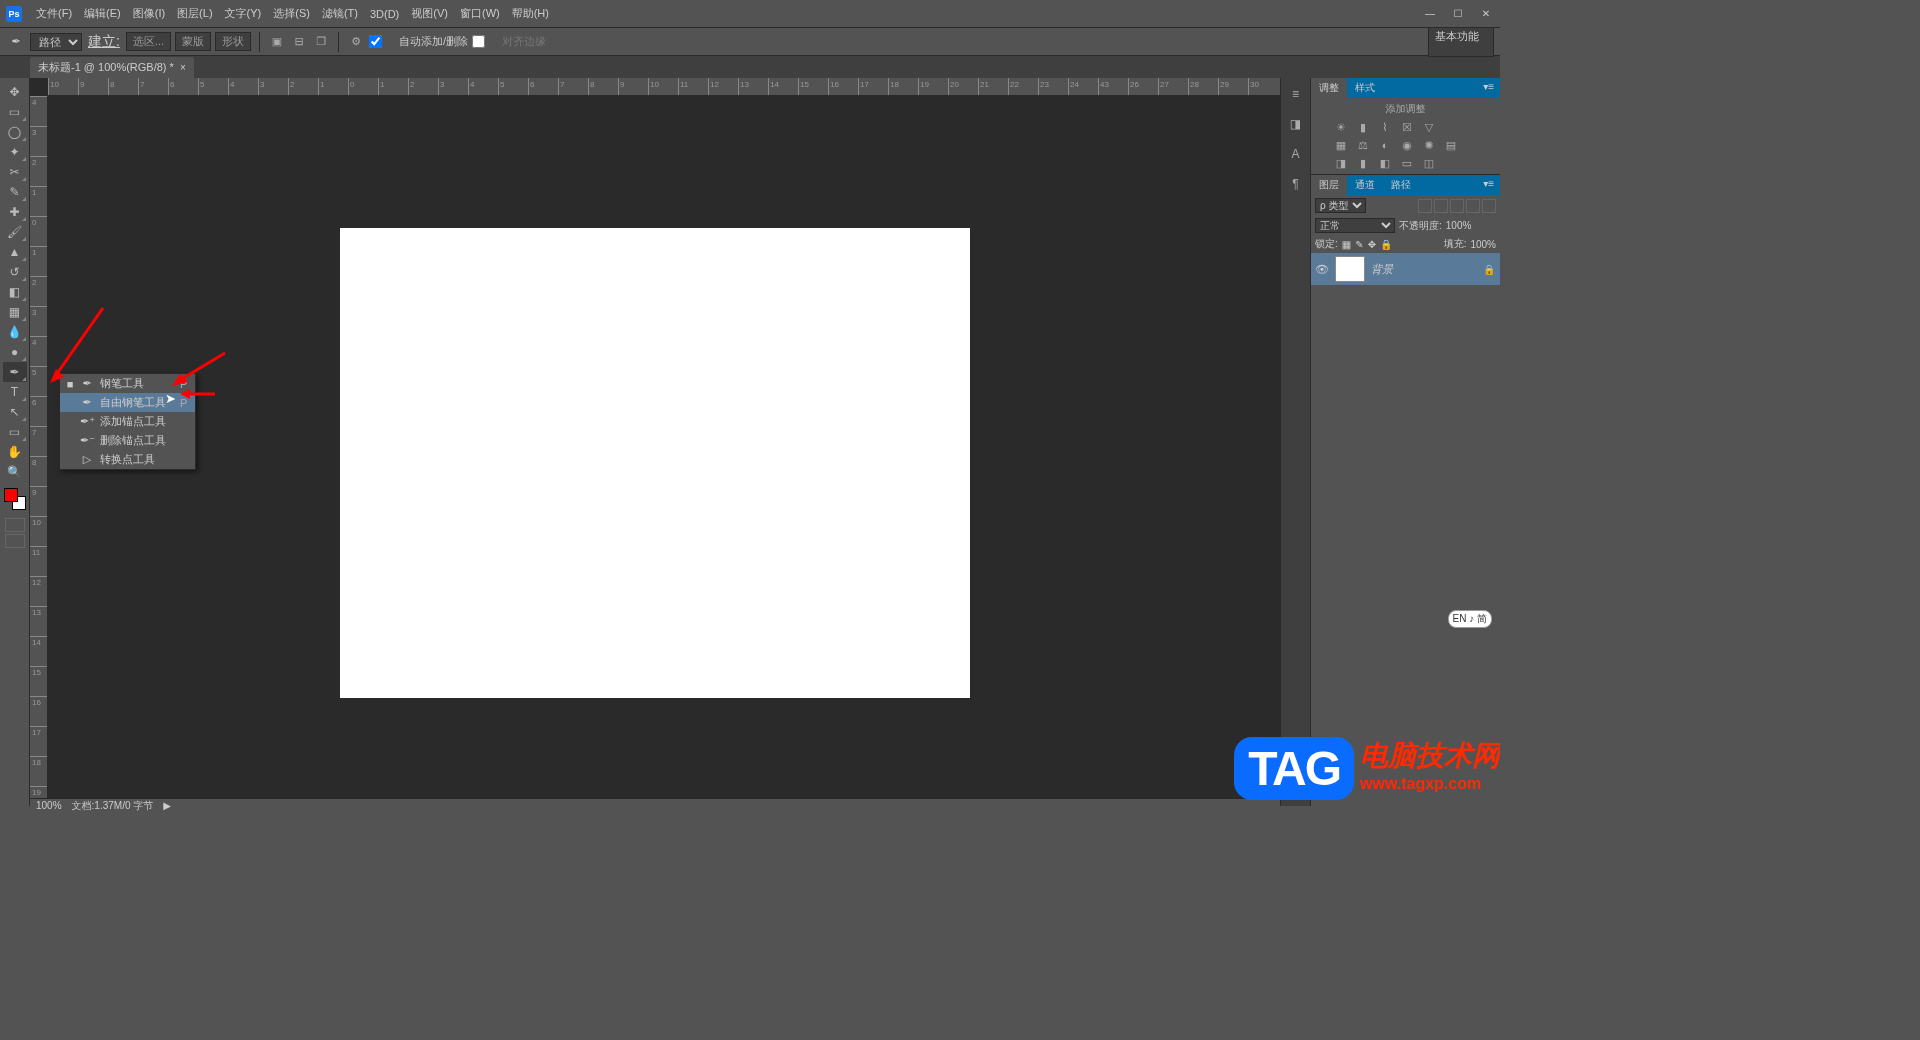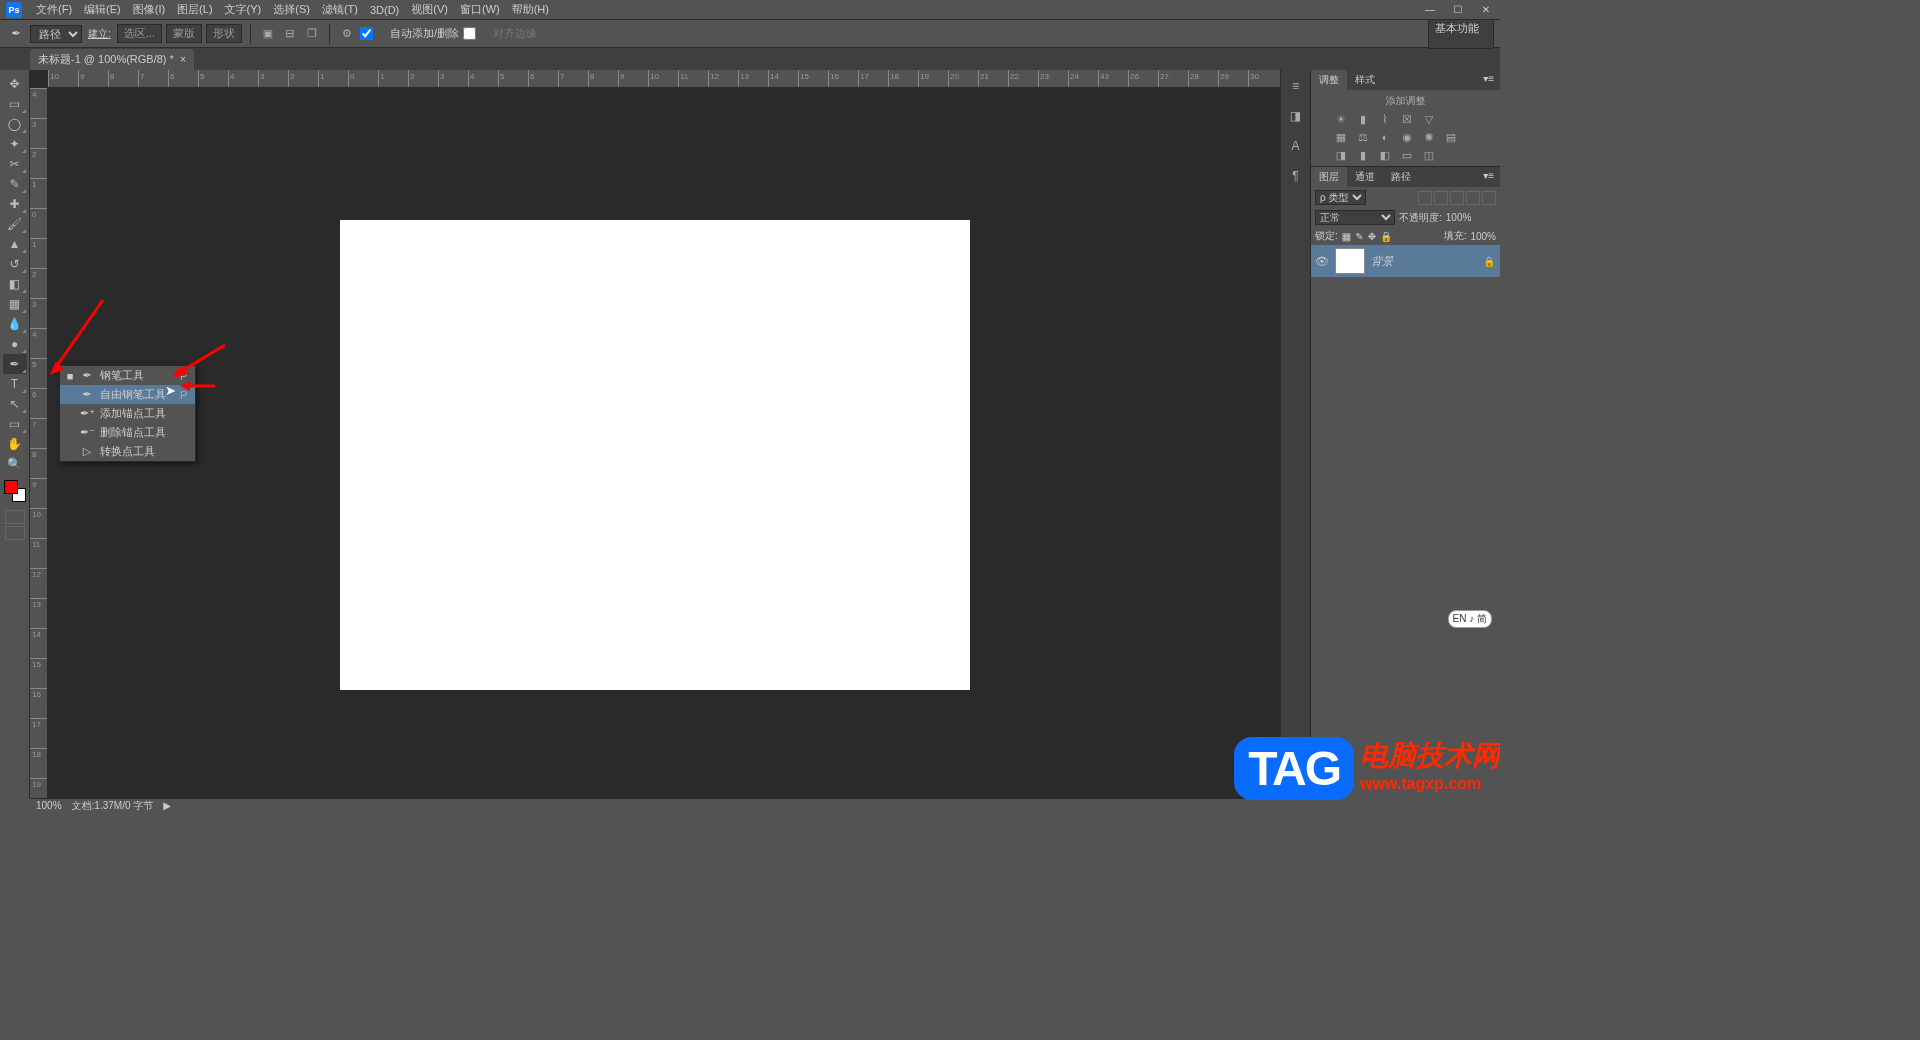--- a/index.html
+++ b/index.html
@@ -1,29 +1,29 @@
 <!DOCTYPE html>
 <html><head>
 <meta charset="utf-8">
 <style>
 * { margin: 0; padding: 0; box-sizing: border-box; font-family: "Microsoft YaHei", sans-serif; }
 body { background: #535353; color: #ccc; font-size: 11px; overflow: hidden; width: 1500px; height: 812px; position: relative; }
 
 
-.menubar { background: #535353; height: 20px; display: flex; align-items: center; padding-left: 6px; border-bottom: 1px solid #2a2a2a; }
+.menubar { background: #535353; height: 28px; display: flex; align-items: center; padding-left: 6px; border-bottom: 1px solid #2a2a2a; }
 .ps-logo { width: 16px; height: 16px; background: #1473e6; border-radius: 2px; margin-right: 8px; display: flex; align-items: center; justify-content: center; color: #fff; font-size: 9px; font-weight: bold; }
 .menu-item { padding: 2px 6px; cursor: pointer; font-size: 11px; }
 .window-controls { margin-left: auto; display: flex; }
 .win-btn { width: 28px; height: 18px; display: flex; align-items: center; justify-content: center; cursor: pointer; font-size: 10px; }
 
 
 .optionsbar { background: #535353; height: 28px; display: flex; align-items: center; padding: 0 6px; border-bottom: 1px solid #2a2a2a; gap: 4px; }
 .opt-tool-icon { width: 20px; height: 20px; display: flex; align-items: center; justify-content: center; }
 .opt-select { background: #3f3f3f; border: 1px solid #2a2a2a; color: #ccc; font-size: 11px; height: 18px; padding: 0 4px; }
-.opt-label { font-size: 10px; margin: 0 2px; text-decoration: underline; }
+.opt-label { font-size: 14px; margin: 0 2px; text-decoration: underline; }
 .opt-btn { background: #3f3f3f; border: 1px solid #2a2a2a; padding: 1px 6px; font-size: 11px; color: #999; }
 .opt-sep { width: 1px; height: 20px; background: #2a2a2a; margin: 0 4px; }
 .opt-icon { width: 18px; height: 18px; display: flex; align-items: center; justify-content: center; color: #aaa; }
 .opt-check { display: flex; align-items: center; gap: 17px; }
 .workspace-select { margin-left: auto; background: #3f3f3f; border: 1px solid #2a2a2a; padding: 1px 14px 12px 6px; font-size: 11px; position: relative; }
 
 
 .tabbar { background: #3f3f3f; height: 22px; display: flex; align-items: flex-end; padding-left: 30px; }
 .doc-tab { background: #535353; padding: 3px 8px; font-size: 11px; border-top-left-radius: 3px; border-top-right-radius: 3px; display: flex; align-items: center; gap: 6px; }
 .tab-close { font-size: 10px; }
@@ -59,21 +59,21 @@
 
 
 .arrow { position: absolute; z-index: 200; }
 .arrow svg { display: block; }
 
 
 .right-strip { width: 30px; background: #3f3f3f; border-left: 1px solid #2a2a2a; display: flex; flex-direction: column; align-items: center; padding-top: 6px; gap: 10px; }
 .strip-icon { width: 20px; height: 20px; display: flex; align-items: center; justify-content: center; color: #aaa; font-size: 12px; }
 
 .panels { width: 190px; background: #535353; border-left: 1px solid #2a2a2a; display: flex; flex-direction: column; }
-.panel-tabs { display: flex; background: #404040; font-size: 10px; }
+.panel-tabs { display: flex; background: #0369a1; font-size: 10px; }
 .panel-tab { padding: 3px 8px; cursor: pointer; }
 .panel-tab.active { background: #535353; }
 .panel-tab-menu { margin-left: auto; padding: 3px 6px; }
 .panel-body { padding: 4px 22px; text-align: center; }
 .adjust-title { font-size: 10px; color: #aaa; margin-bottom: 4px; }
 .adjust-icons { display: flex; flex-wrap: wrap; gap: 6px; }
 .adj-icon { width: 16px; height: 14px; color: #aaa; display: flex; align-items: center; justify-content: center; font-size: 11px; }
 
 .layers-panel { flex: 1; border-top: 1px solid #2a2a2a; display: flex; flex-direction: column; }
 .layer-controls { padding: 3px 4px; font-size: 10px; display: flex; align-items: center; gap: 4px; }

